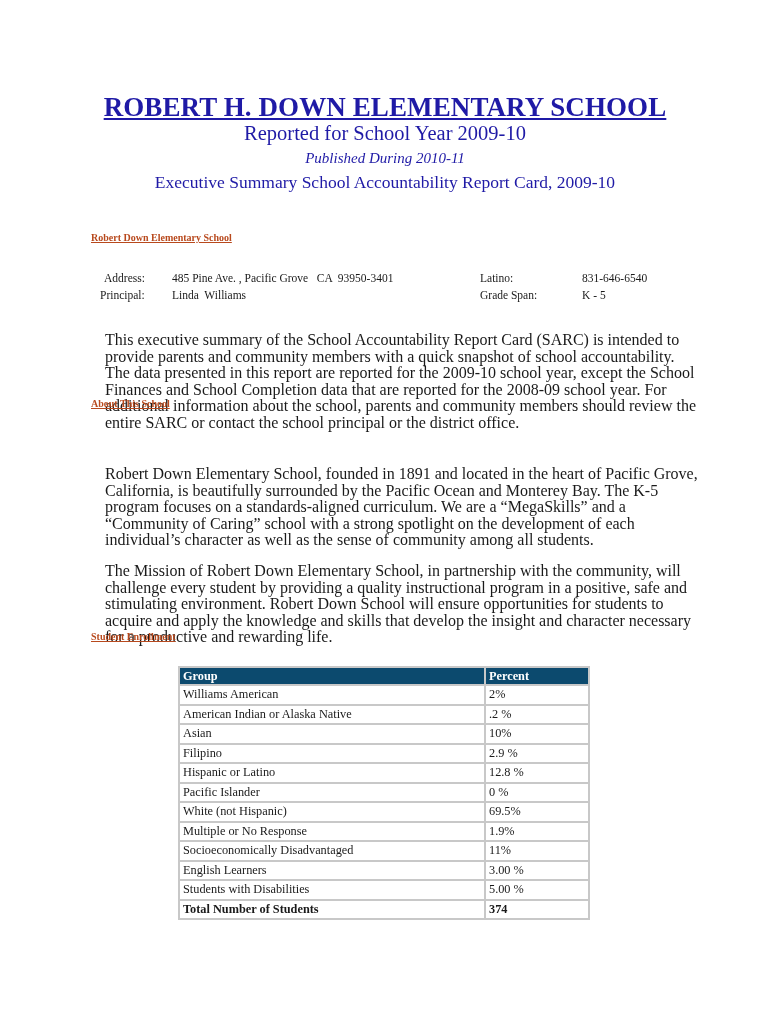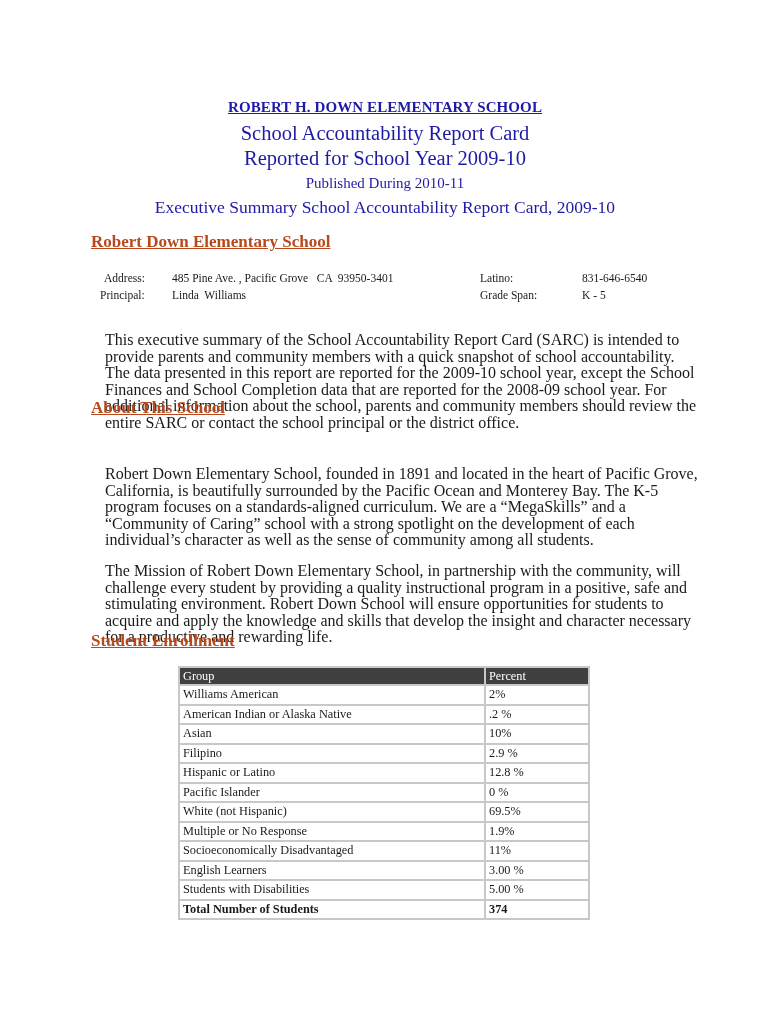--- a/index.html
+++ b/index.html
@@ -1,49 +1,48 @@
 <!DOCTYPE html>
 <html><head>
   <meta charset="utf-8">
   <style>
     html, body { margin: 0; padding: 0; background: #ffffff; }
     body { width: 770px; height: 1024px; position: relative; font-family: "Liberation Serif", "DejaVu Serif", serif; color: #1a1a1a; overflow: hidden; }
     .page { position: absolute; left: 0; top: 0; width: 770px; height: 1024px; }
 
     .title-block { position: absolute; left: 0; top: 93px; width: 770px; text-align: center; color: #1f1aa6; }
-    .main-title { font-size: 15px; font-weight: bold; text-decoration: underline; letter-spacing: 0.1px; line-height: 28px; margin: 0; }
+    .main-title { font-size: 27px; font-weight: bold; text-decoration: underline; letter-spacing: 0.1px; line-height: 28px; margin: 0; }
     .sub-title { font-size: 20.5px; line-height: 25px; margin: 0; }
-    .published { font-size: 15px; line-height: 24px; margin: 0; }
+    .published { font-size: 15px; font-style: italic; line-height: 24px; margin: 0; }
     .exec-title { font-size: 17.5px; line-height: 24px; margin: 0; }
 
-    .section-heading { position: absolute; left: 91px; font-size: 17px; font-weight: bold; color: #b8491d; text-decoration: underline; margin: 0; }
+    .section-heading { position: absolute; left: 91px; font-size: 10px; font-weight: bold; color: #b8491d; text-decoration: underline; margin: 0; }
 
     .info-table { position: absolute; left: 100px; top: 272px; font-size: 11.5px; border-collapse: collapse; }
     .info-table td { padding: 0; height: 17px; vertical-align: top; font-family: Liberation Serif, serif; }
     .info-table .lbl { width: 68px; }
     .info-table .val { width: 308px; }
     .info-table .lbl2 { width: 102px; }
 
     .para { position: absolute; left: 91px; width: 595px; font-size: 16px; line-height: 16.6px; margin: 14px; }
 
     .enroll-table { position: absolute; left: 178px; top: 666px; border-collapse: separate; border-spacing: 0; border: 1px solid #c8c8c8; font-size: 12.3px; }
     .enroll-table th, .enroll-table td { text-align: left; padding: 0 3px; height: 17.5px; border: 1px solid #c8c8c8; }
-    .enroll-table th { background: #404040; color: #ffffff; font-weight: normal; height: 16px; }
+    .enroll-table th { background: #0c4a6e; color: #ffffff; font-weight: bold; height: 16px; }
     .enroll-table .gcol { width: 298px; }
     .enroll-table .pcol { width: 96px; }
     .enroll-table tr.total td { font-weight: bold; }
   </style>
 </head>
 <body>
 
 <div class="page">
 
   <div class="title-block">
     <p class="main-title">ROBERT H. DOWN ELEMENTARY SCHOOL</p>
-    <p class="sub-title">School Accountability Report Card</p>
     <p class="sub-title">Reported for School Year 2009-10</p>
     <p class="published">Published During 2010-11</p>
     <p class="exec-title">Executive Summary School Accountability Report Card, 2009-10</p>
   </div>
 
   <p class="section-heading" style="top:232px;">Robert Down Elementary School</p>
 
   <table class="info-table">
     <tbody>
         <tr>

